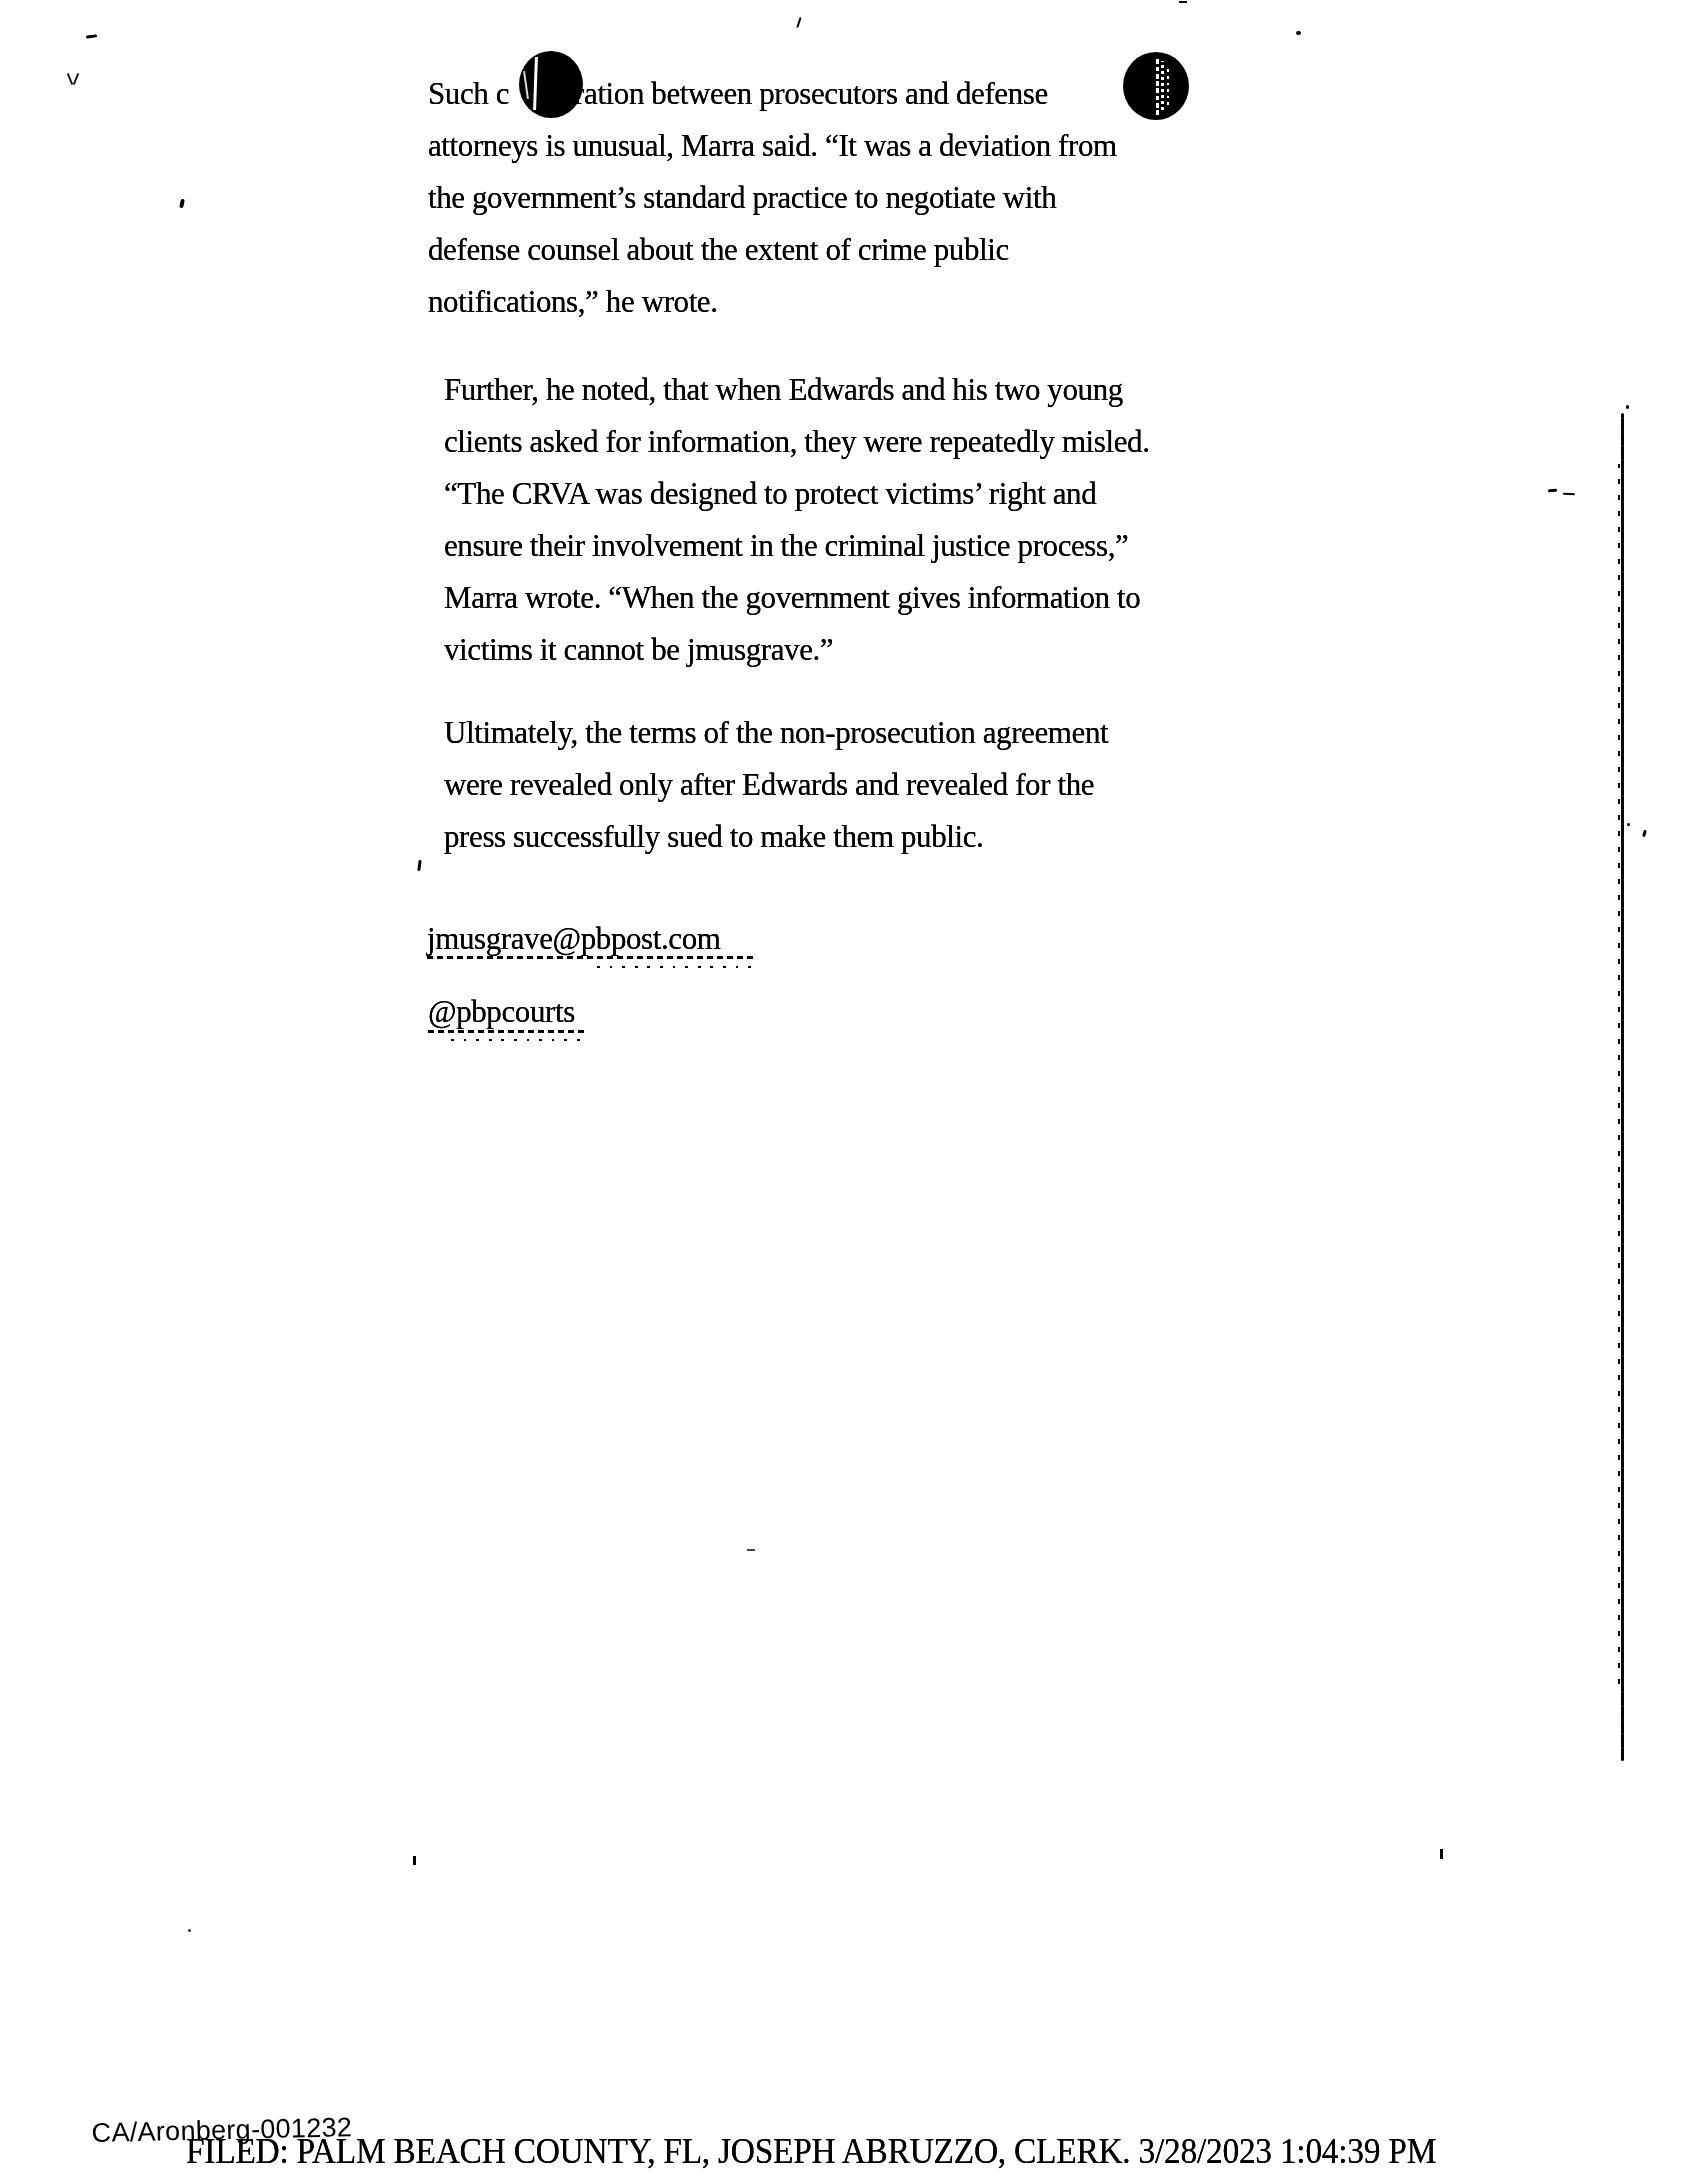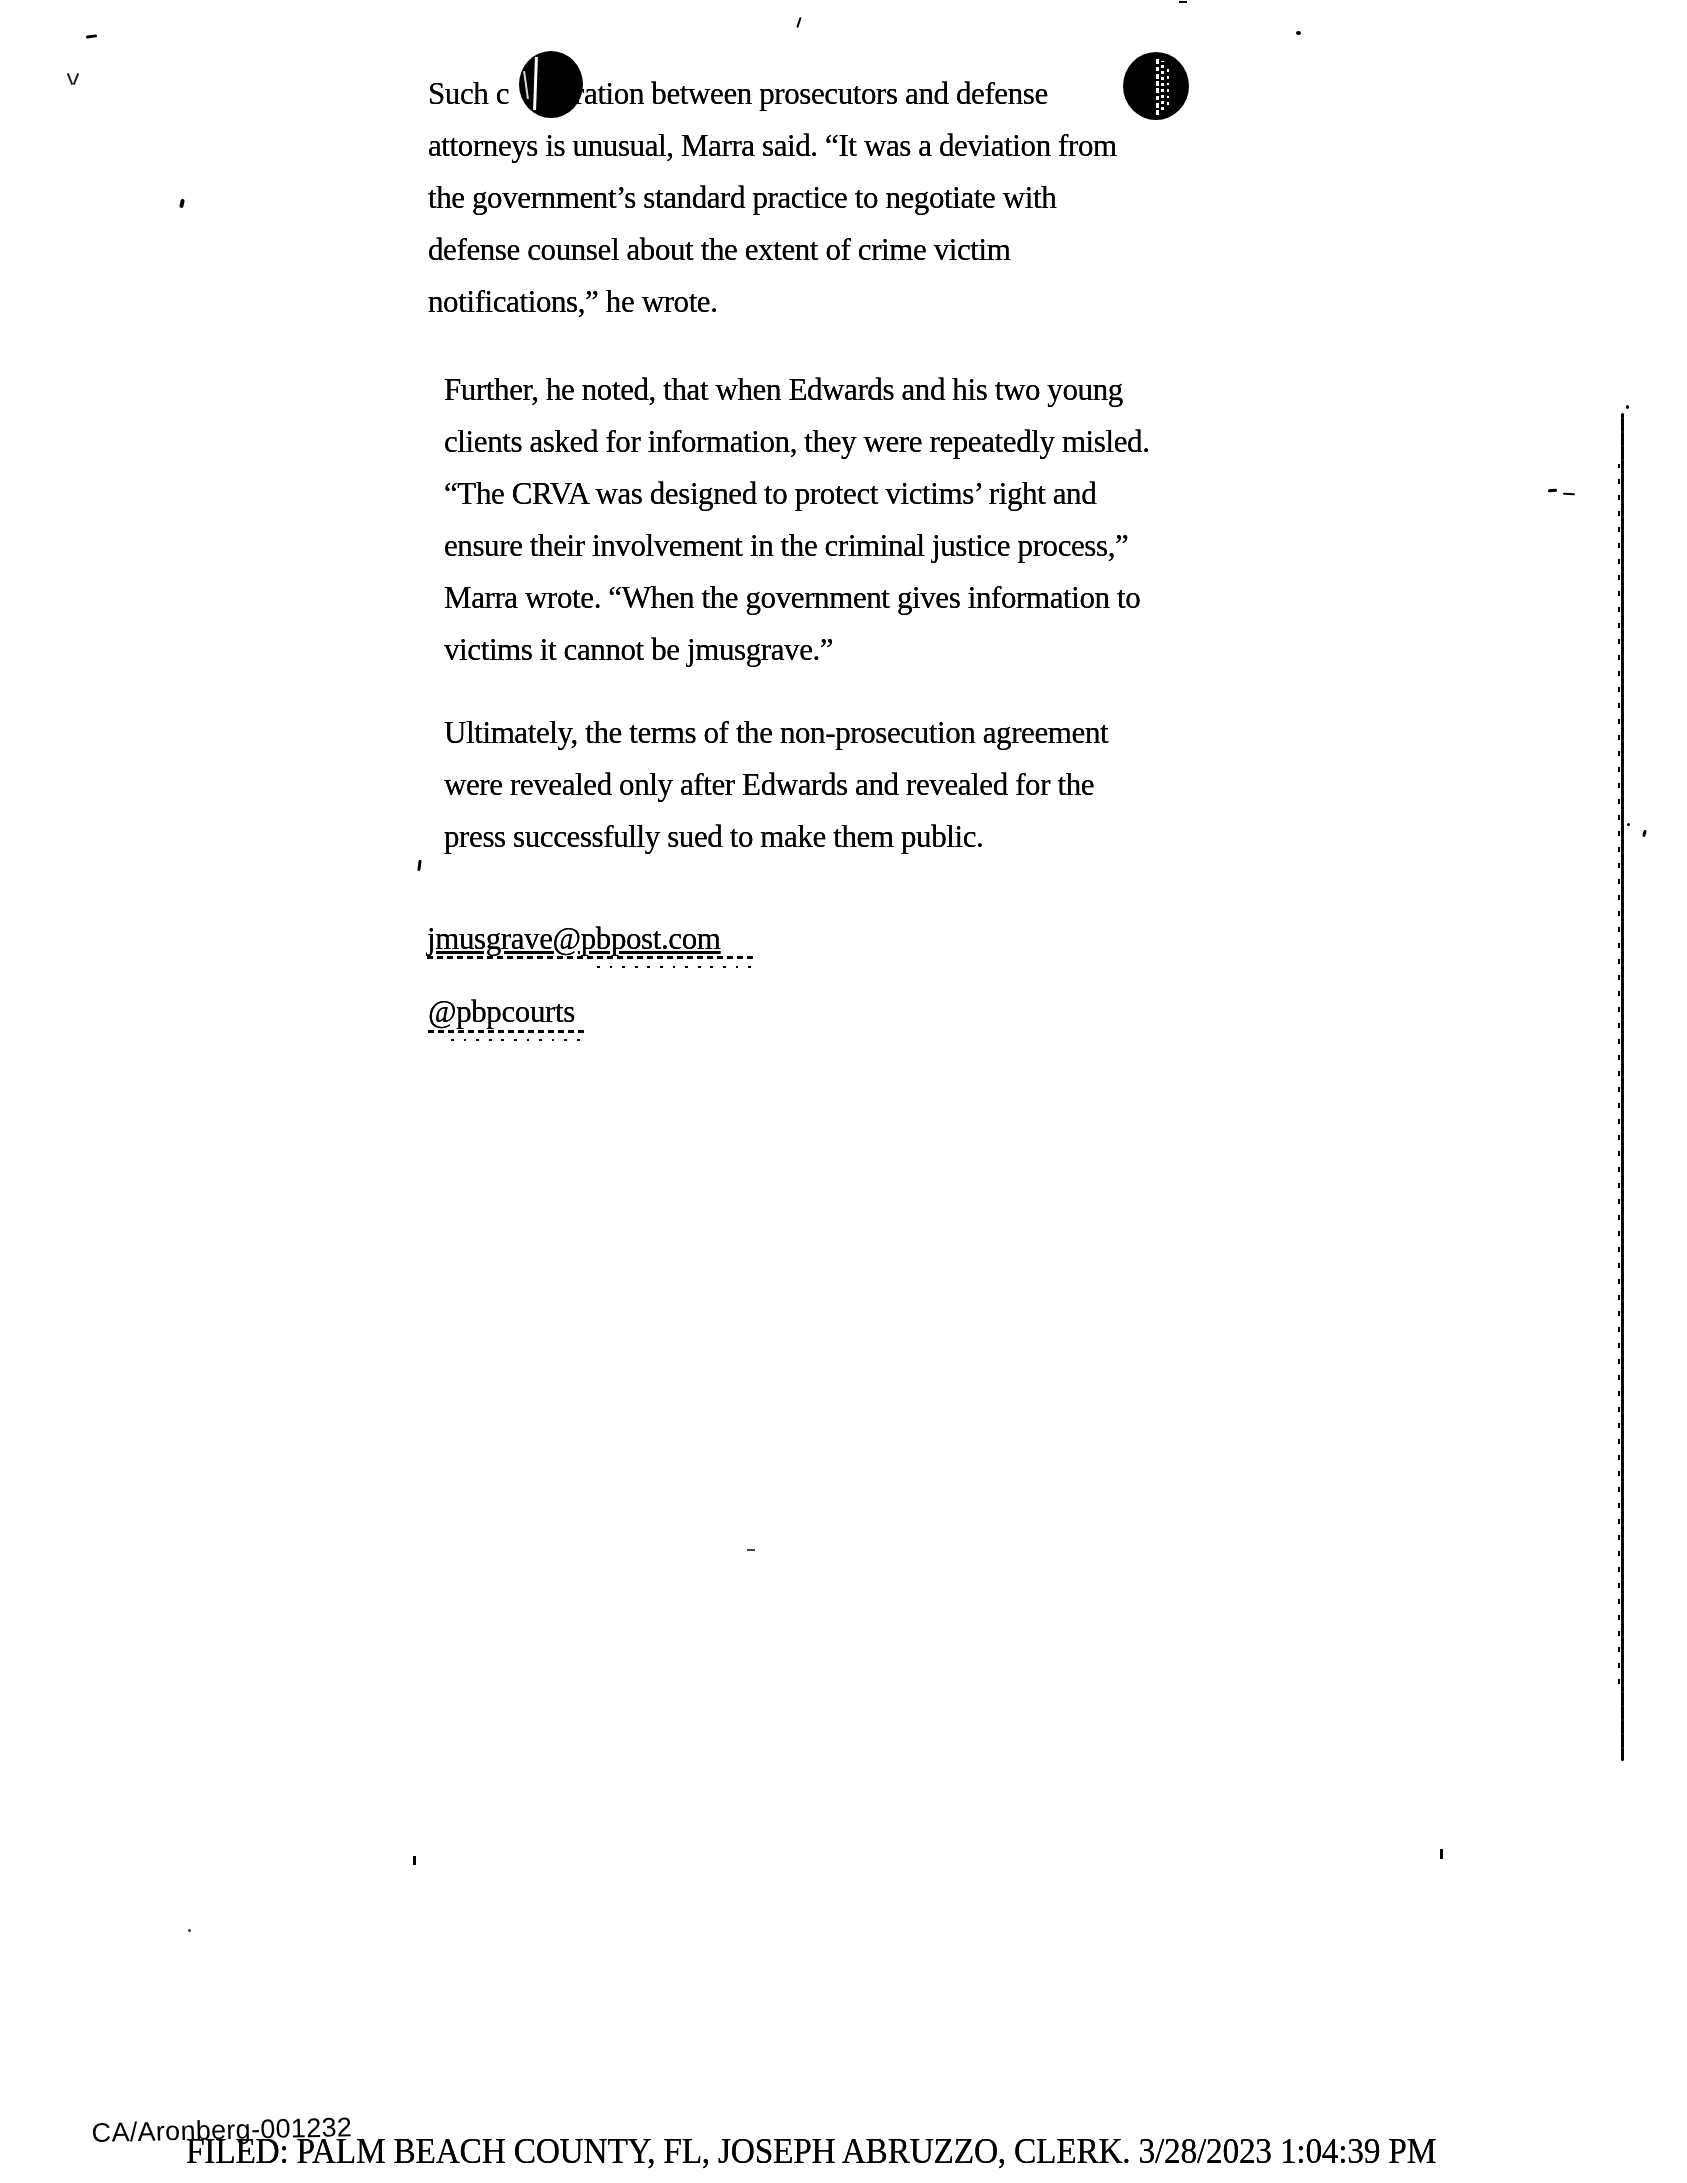--- a/index.html
+++ b/index.html
@@ -94,40 +94,40 @@
 </style>
 </head>
 <body>
 
 <div class="page">
 
   <div class="bodytext" style="left:428px;top:68px;">
     <div class="line"><span>Such c</span><span class="blot-gap"></span><span>ration between prosecutors and defense</span></div>
     <div class="line">attorneys is unusual, Marra said. “It was a deviation from</div>
     <div class="line">the government’s standard practice to negotiate with</div>
-    <div class="line">defense counsel about the extent of crime victim</div>
+    <div class="line">defense counsel about the extent of crime public</div>
     <div class="line">notifications,” he wrote.</div>
   </div>
 
   <div class="bodytext" style="left:428px;top:364px;margin-left:16px;">
     <div class="line">Further, he noted, that when Edwards and his two young</div>
     <div class="line">clients asked for information, they were repeatedly misled.</div>
     <div class="line">“The CRVA was designed to protect victims’ right and</div>
     <div class="line">ensure their involvement in the criminal justice process,”</div>
     <div class="line">Marra wrote. “When the government gives information to</div>
     <div class="line">victims it cannot be jmusgrave.”</div>
   </div>
 
   <div class="bodytext" style="left:444px;top:707px;">
     <div class="line">Ultimately, the terms of the non-prosecution agreement</div>
     <div class="line">were revealed only after Edwards and revealed for the</div>
     <div class="line">press successfully sued to make them public.</div>
   </div>
 
-  <div class="contact-line" style="left:427px;top:913px;text-decoration:underline;">jmusgrave@pbpost.com</div>
+  <div class="contact-line" style="left:427px;top:913px;">jmusgrave@pbpost.com</div>
   <div class="underline-dashes" style="left:427px;top:956px;width:330px;"></div>
   <div class="underline-dots" style="left:597px;top:966px;width:160px;"></div>
 
   <div class="contact-line" style="left:428px;top:986px;">@pbpcourts</div>
   <div class="underline-dashes" style="left:428px;top:1030px;width:160px;"></div>
   <div class="underline-dots" style="left:451px;top:1039px;width:137px;"></div>
 
   <div class="ink-blot" style="left:519px;top:51px;width:64px;height:67px;">
     <div class="blot-slit" style="left:15.3px;top:6px;width:3.3px;height:53px;transform:rotate(2deg);"></div>
     <div class="blot-slit" style="left:6px;top:20px;width:2px;height:28px;transform:rotate(-8deg);opacity:.85;"></div>

